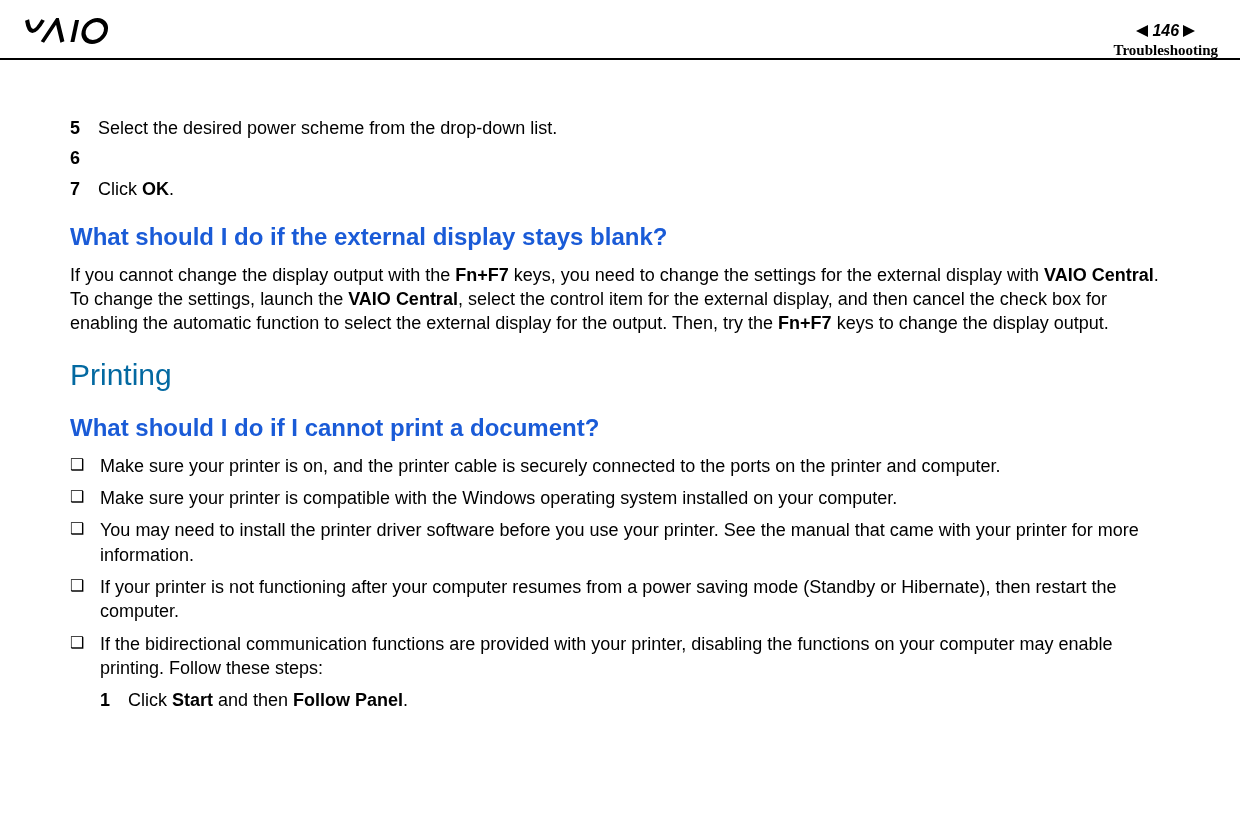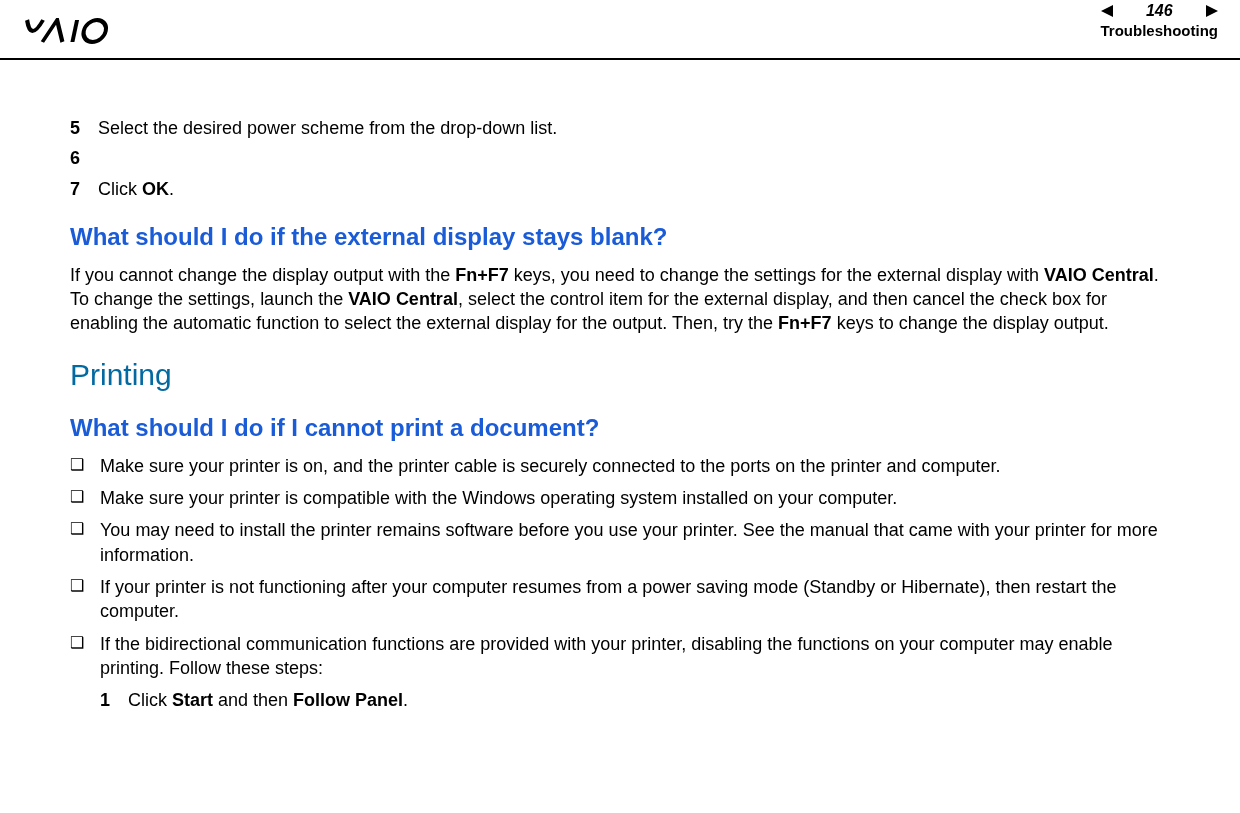--- a/index.html
+++ b/index.html
@@ -28,22 +28,23 @@
     }
     .header-right {
       position: absolute;
       right: 22px;
       top: 2px;
       text-align: right;
     }
     .page-nav {
       display: flex;
       align-items: center;
-      justify-content: space-between;
+      justify-content: center;
       gap: 2px;
+      margin-top: 20px;
     }
     .nav-arrow {
       width: 0;
       height: 0;
       border-style: solid;
       display: inline-block;
     }
     .nav-left {
       border-width: 6px 12px 6px 0;
       border-color: transparent #000 transparent transparent;
@@ -55,20 +56,21 @@
     .page-number {
       font-size: 16px;
       font-weight: bold;
       font-style: italic;
       margin: 0 2px;
     }
     .section-title {
       font-size: 15px;
       font-weight: bold;
       margin-top: 2px;
+      font-family: Liberation Serif, serif;
     }
     .content {
       padding: 56px 70px 20px 70px;
     }
     .step-row {
       display: flex;
       margin-bottom: 6px;
       font-size: 18px;
       line-height: 1.35;
     }
@@ -174,21 +176,21 @@
     <div>Make sure your printer is on, and the printer cable is securely connected to the ports on the printer and computer.</div>
   </div>
 
   <div class="bullet-row">
     <div class="bullet-mark">❑</div>
     <div>Make sure your printer is compatible with the Windows operating system installed on your computer.</div>
   </div>
 
   <div class="bullet-row">
     <div class="bullet-mark">❑</div>
-    <div>You may need to install the printer remains software before you use your printer. See the manual that came with your printer for more information.</div>
+    <div>You may need to install the printer driver software before you use your printer. See the manual that came with your printer for more information.</div>
   </div>
 
   <div class="bullet-row">
     <div class="bullet-mark">❑</div>
     <div>If your printer is not functioning after your computer resumes from a power saving mode (Standby or Hibernate), then restart the computer.</div>
   </div>
 
   <div class="bullet-row">
     <div class="bullet-mark">❑</div>
     <div>If the bidirectional communication functions are provided with your printer, disabling the functions on your computer may enable printing. Follow these steps:</div>

